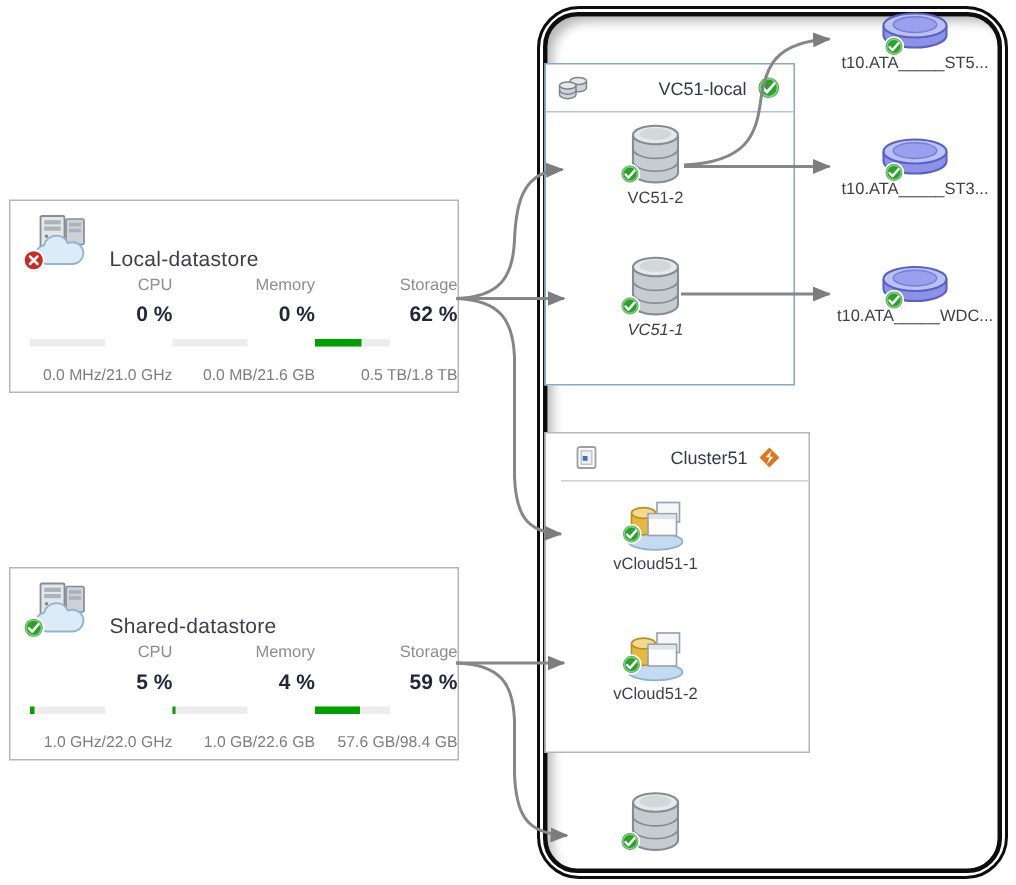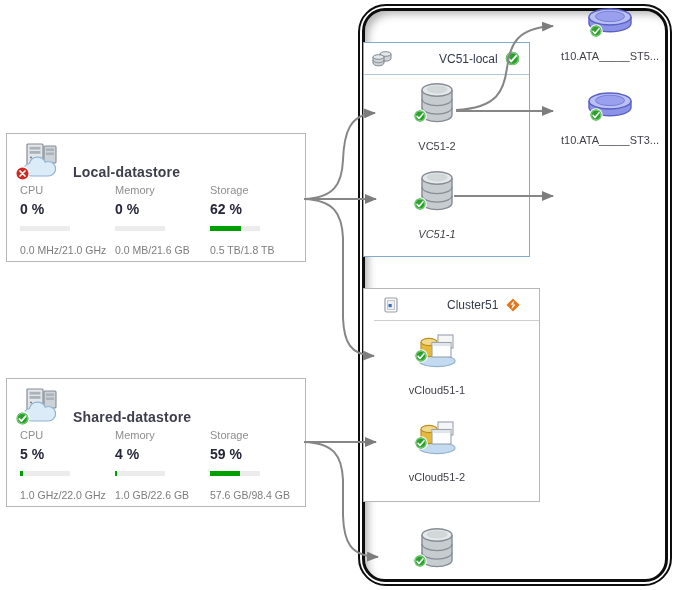--- a/index.html
+++ b/index.html
@@ -7,23 +7,23 @@
           font-family:"Liberation Sans",sans-serif;overflow:hidden;}
 
   
   .panel{position:absolute;left:6px;width:298px;height:127px;background:#fff;
          border:1px solid #b6b6b6;z-index:2;}
   #panel-local{top:133px;}
   #panel-shared{top:378px;}
   .panel-head{display:flex;align-items:center;gap:10px;padding:7px 10px 0 12px;}
   .hosticon{position:relative;width:44px;height:38px;flex:0 0 auto;}
   .hosticon .badge{position:absolute;left:-4px;bottom:-1px;width:15px;height:15px;}
-  .panel-title{font-size:14px;font-weight:bold;color:#3d3d4c;letter-spacing:.2px;margin-top:23px;}
+  .panel-title{font-size:14px;font-weight:normal;color:#3d3d4c;letter-spacing:.2px;margin-top:23px;}
   .metrics{display:flex;padding:4px 0 0 13px;}
-  .metric{width:101px;}
+  .metric{width:101px;text-align:right;}
   .m-label{display:block;font-size:11px;color:#8e8e8e;margin-bottom:5px;}
   .m-value{display:block;font-size:14px;font-weight:bold;color:#26263a;margin-bottom:9px;}
   .m-bar{width:50px;height:5px;background:#ececec;margin-bottom:9px;}
   .m-fill{height:100%;background:#00a000;}
   .m-detail{font-size:10.5px;color:#7d7d7d;white-space:nowrap;}
 
   
   .bigbox{position:absolute;left:358px;top:4px;width:310px;height:578px;
           border:2px solid #0d0d0d;border-radius:28px;z-index:1;}
   .bigbox-inner{position:absolute;inset:2px;border:3px solid #0d0d0d;border-radius:23px;
@@ -43,21 +43,21 @@
   .wire{fill:none;stroke:#868686;stroke-width:2;}
   .wire.red{stroke:#cf3b2e;}
 
   
   .node{position:absolute;display:flex;flex-direction:column;align-items:center;z-index:5;}
   .node .ic{position:relative;line-height:0;}
   .node .badge{position:absolute;width:14px;height:14px;}
   .cyl-node .badge{left:-6px;bottom:1px;}
   .vapp-node .badge{left:-1px;bottom:5px;}
   .disk-node .badge{left:3px;bottom:-4px;}
-  .nlabel{font-size:11px;color:#3f3f48;margin-top:16px;white-space:nowrap;}
+  .nlabel{font-size:11px;color:#3f3f48;margin-top:2px;white-space:nowrap;}
   #n-vc51-2{left:392px;top:82px;width:90px;}
   #n-vc51-1{left:392px;top:170px;width:90px;font-style:italic;}
   #n-vcloud51-1{left:392px;top:330px;width:90px;}
   #n-vcloud51-2{left:392px;top:417px;width:90px;}
   #n-vc51-nfs{left:392px;top:527px;width:90px;gap:28px;}
   #n-disk-st5{left:545px;top:6px;width:130px;}
   #n-disk-st3{left:545px;top:90px;width:130px;}
   #n-disk-wdc{left:545px;top:175px;width:130px;}
   .hidden-defs{position:absolute;width:0;height:0;overflow:hidden;}
 </style>
@@ -333,14 +333,25 @@
       <svg width="48" height="28" viewBox="0 0 48 28">
           <use href="#i-disk"></use>
         </svg>
       <svg class="badge" viewBox="0 0 18 18">
           <use href="#i-ok"></use>
         </svg>
     </span>
     <span class="nlabel">t10.ATA_____ST3...</span>
   </div>
 
+  <div class="node disk-node" id="n-disk-wdc">
+    <span class="ic">
+      <svg width="48" height="28" viewBox="0 0 48 28">
+          <use href="#i-disk"></use>
+        </svg>
+      <svg class="badge" viewBox="0 0 18 18">
+          <use href="#i-ok"></use>
+        </svg>
+    </span>
+    <span class="nlabel">t10.ATA_____WDC...</span>
+  </div>
 
 </div>
 
 </body></html>

